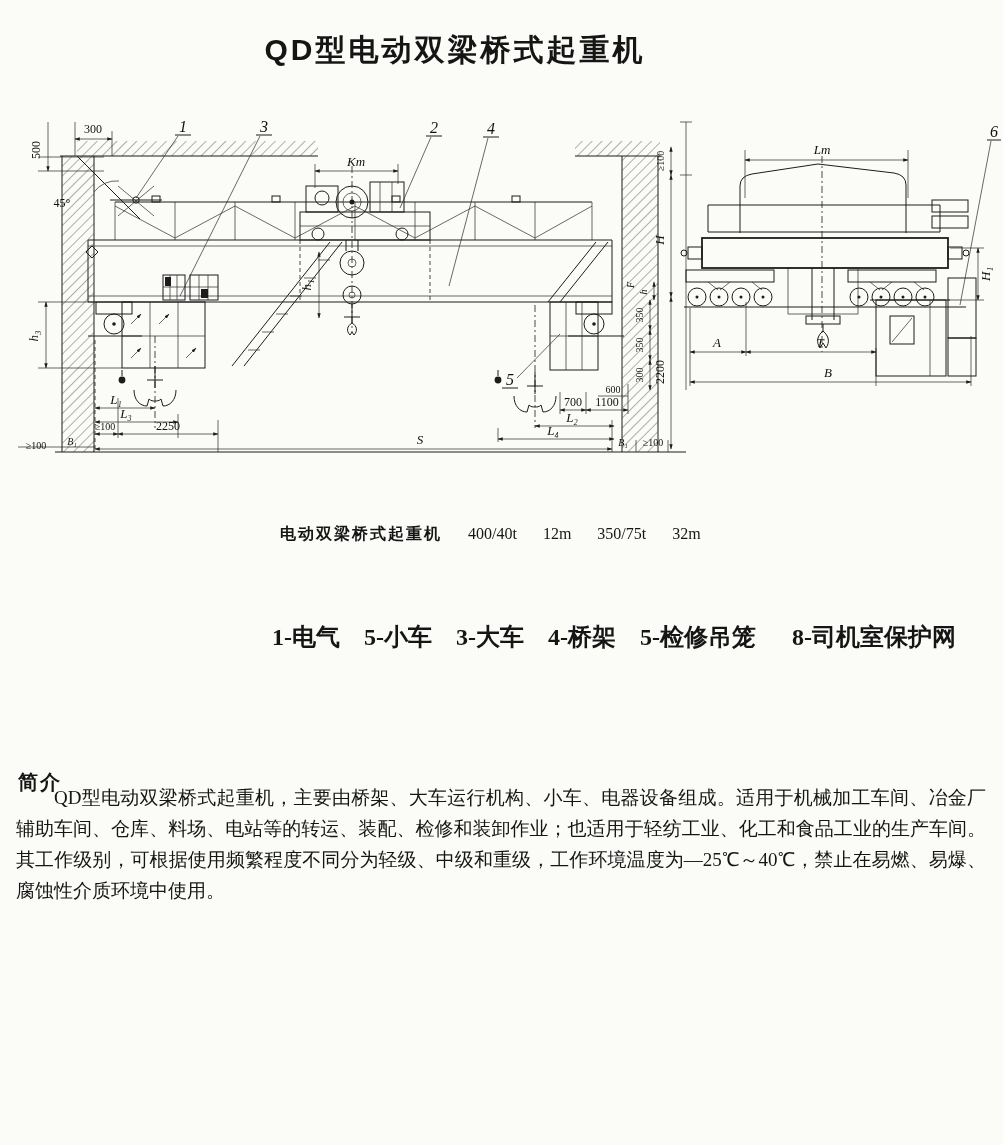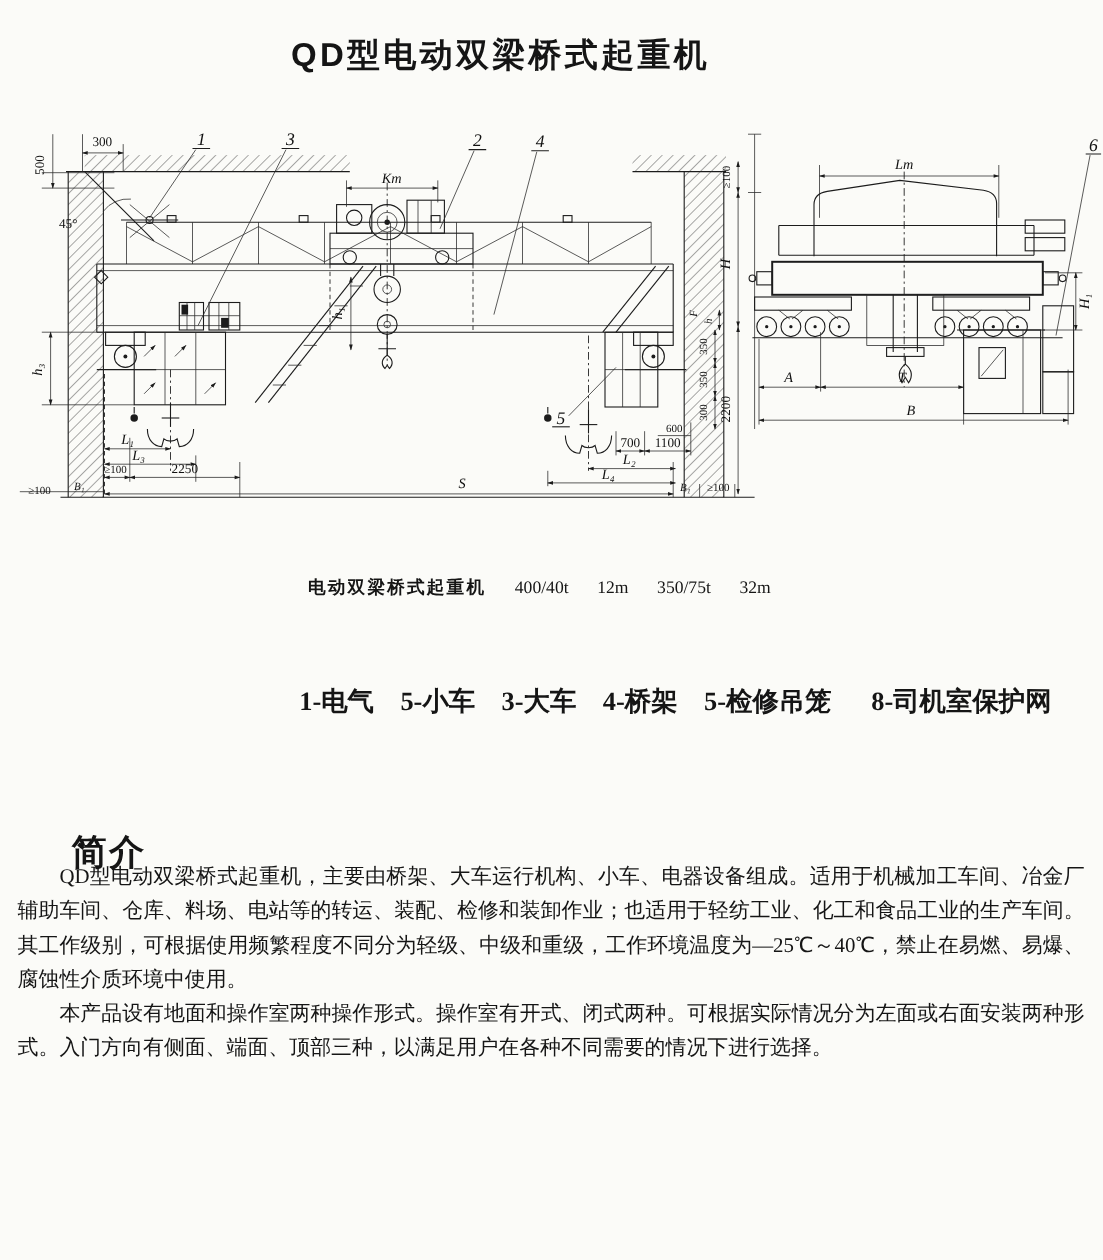--- a/index.html
+++ b/index.html
@@ -28,23 +28,23 @@
   .caption .spec{font-family:"Liberation Serif", serif;}
   .caption .gap-big{}
   .legend{
     position:absolute;top:593px;left:272px;
     display:flex;gap:24px;white-space:nowrap;
     font-family:Liberation Serif, serif;
     font-weight:bold;font-size:24px;margin-top:28px;
   }
   .legend .legend-item.last{margin-left:12px;}
   .intro-heading{
-    position:absolute;top:726px;left:18px;
+    position:absolute;top:752px;left:18px;
     font-family:"Liberation Sans", sans-serif;
-    font-weight:bold;font-size:32px;letter-spacing:2px;margin-left:47px;
+    font-weight:bold;font-size:20px;letter-spacing:2px;
   }
   .intro-body{
     position:absolute;top:782px;left:16px;width:970px;
     font-size:19px;line-height:31px;text-align:justify;
   }
   .intro-body p{margin:0;text-indent:2em;}
   
   .ln{stroke:#1c1c1c;stroke-width:1;fill:none;}
   .ln2{stroke:#1c1c1c;stroke-width:1.8;fill:none;}
   .thin{stroke:#2a2a2a;stroke-width:0.7;fill:none;}
@@ -450,14 +450,13 @@
   <span class="legend-item">5-小车</span>
   <span class="legend-item">3-大车</span>
   <span class="legend-item">4-桥架</span>
   <span class="legend-item">5-检修吊笼</span>
   <span class="legend-item last">8-司机室保护网</span>
 </div>
 
 <h2 class="intro-heading">简介</h2>
 <div class="intro-body">
   <p>QD型电动双梁桥式起重机，主要由桥架、大车运行机构、小车、电器设备组成。适用于机械加工车间、冶金厂辅助车间、仓库、料场、电站等的转运、装配、检修和装卸作业；也适用于轻纺工业、化工和食品工业的生产车间。其工作级别，可根据使用频繁程度不同分为轻级、中级和重级，工作环境温度为—25℃～40℃，禁止在易燃、易爆、腐蚀性介质环境中使用。</p>
-  <p>本产品设有地面和操作室两种操作形式。操作室有开式、闭式两种。可根据实际情况分为左面或右面安装两种形式。入门方向有侧面、端面、顶部三种，以满足用户在各种不同需要的情况下进行选择。</p>
 </div>
 
 </body></html>

